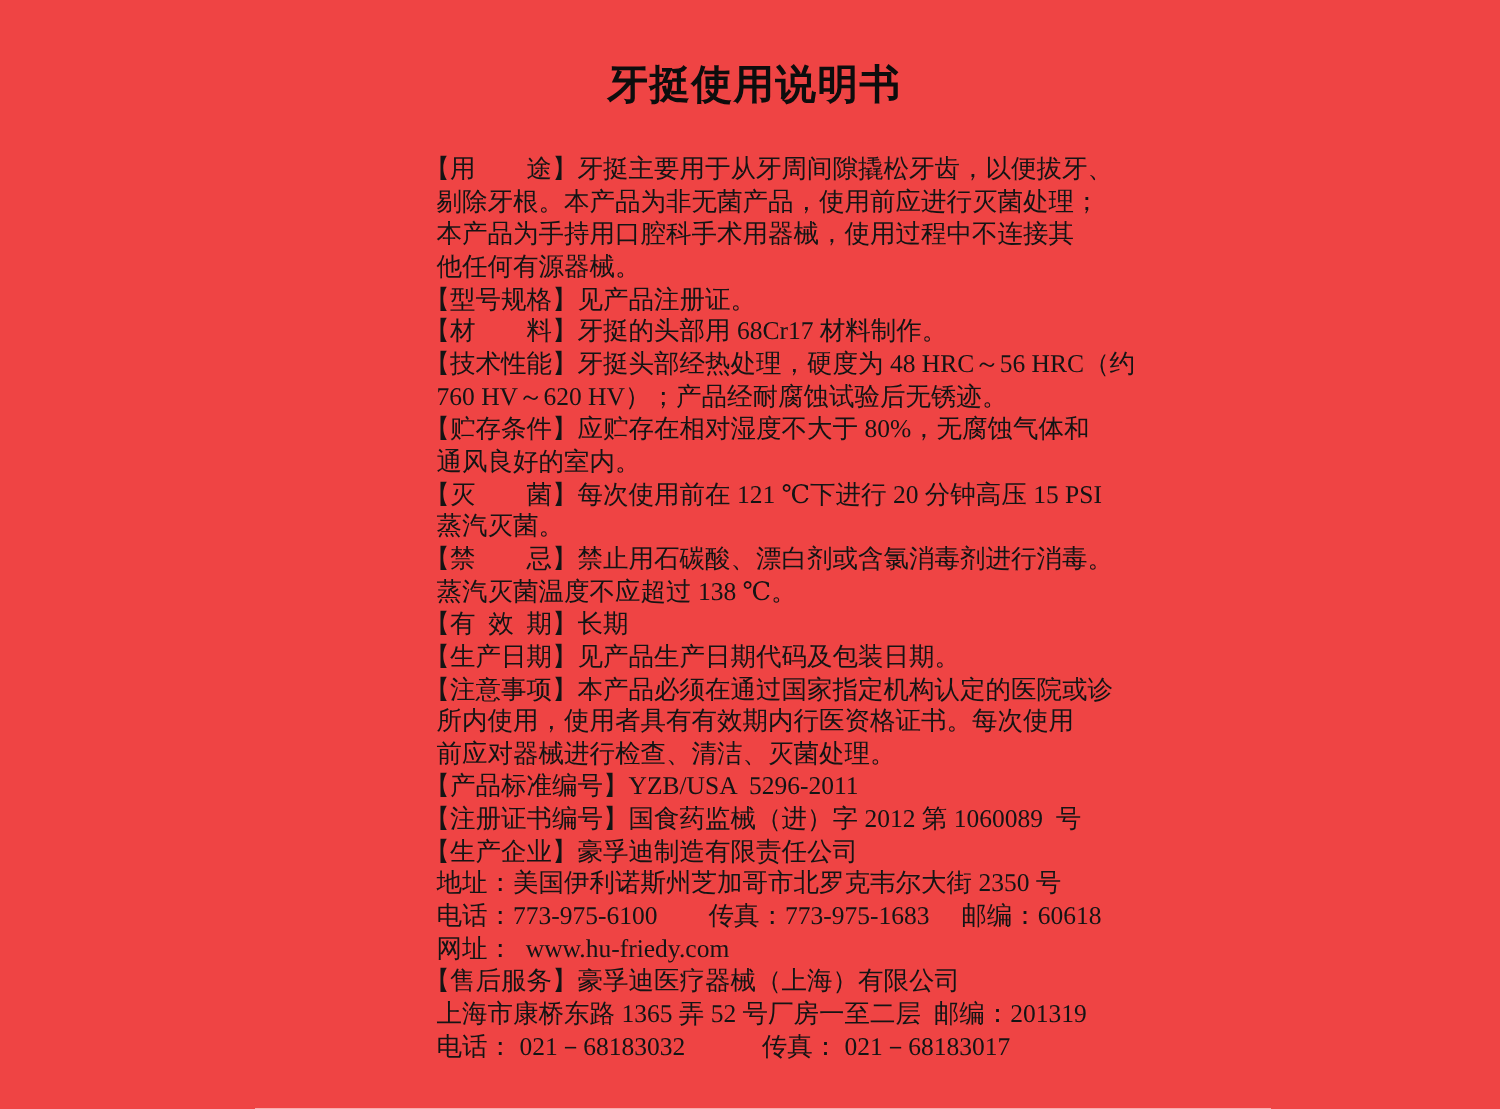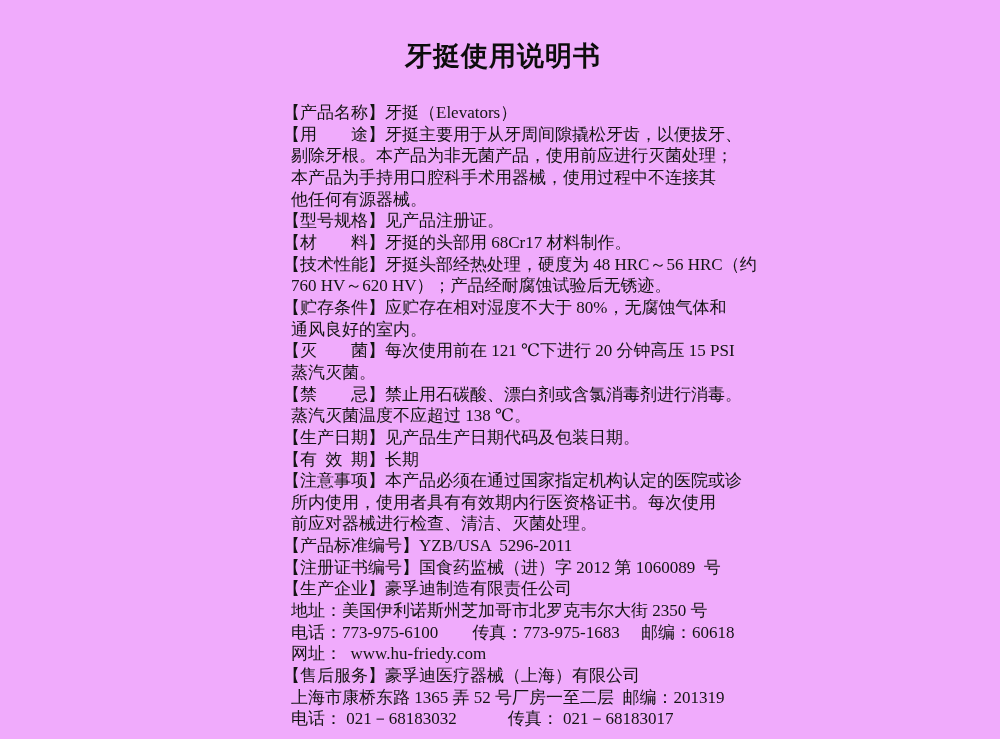--- a/index.html
+++ b/index.html
@@ -8,21 +8,21 @@
     background: #ffffff;
     width: 1000px;
     height: 739px;
     overflow: hidden;
     font-family: "Liberation Serif", "DejaVu Serif", serif;
   }
   .page {
     position: relative;
     width: 1000px;
     height: 739px;
-    background: #f0abfc;
+    background: #ef4444;
     color: #111111;
   }
   .doc {
     position: absolute;
     left: 283px;
     top: 38px;
     width: 500px;
   }
   .doc-title {
     width: 440px;
@@ -50,37 +50,36 @@
     text-indent: 0;
   }
 </style>
 </head>
 <body>
 
 <div class="page">
   <div class="doc">
     <h1 class="doc-title">牙挺使用说明书</h1>
 
-    <p class="entry">【产品名称】牙挺（Elevators）</p>
     <p class="entry">【用　　途】牙挺主要用于从牙周间隙撬松牙齿，以便拔牙、
 剔除牙根。本产品为非无菌产品，使用前应进行灭菌处理；
 本产品为手持用口腔科手术用器械，使用过程中不连接其
 他任何有源器械。</p>
     <p class="entry">【型号规格】见产品注册证。</p>
     <p class="entry">【材　　料】牙挺的头部用 68Cr17 材料制作。</p>
     <p class="entry">【技术性能】牙挺头部经热处理，硬度为 48 HRC～56 HRC（约
 760 HV～620 HV）；产品经耐腐蚀试验后无锈迹。</p>
     <p class="entry">【贮存条件】应贮存在相对湿度不大于 80%，无腐蚀气体和
 通风良好的室内。</p>
     <p class="entry">【灭　　菌】每次使用前在 121 ℃下进行 20 分钟高压 15 PSI
 蒸汽灭菌。</p>
     <p class="entry">【禁　　忌】禁止用石碳酸、漂白剂或含氯消毒剂进行消毒。
 蒸汽灭菌温度不应超过 138 ℃。</p>
+    <p class="entry">【有  效  期】长期</p>
     <p class="entry">【生产日期】见产品生产日期代码及包装日期。</p>
-    <p class="entry">【有  效  期】长期</p>
     <p class="entry">【注意事项】本产品必须在通过国家指定机构认定的医院或诊
 所内使用，使用者具有有效期内行医资格证书。每次使用
 前应对器械进行检查、清洁、灭菌处理。</p>
     <p class="entry">【产品标准编号】YZB/USA  5296-2011</p>
     <p class="entry">【注册证书编号】国食药监械（进）字 2012 第 1060089  号</p>
     <p class="entry">【生产企业】豪孚迪制造有限责任公司</p>
     <p class="entry cont">地址：美国伊利诺斯州芝加哥市北罗克韦尔大街 2350 号</p>
     <p class="entry cont">电话：773-975-6100　　传真：773-975-1683　 邮编：60618</p>
     <p class="entry cont">网址：  www.hu-friedy.com</p>
     <p class="entry">【售后服务】豪孚迪医疗器械（上海）有限公司</p>

